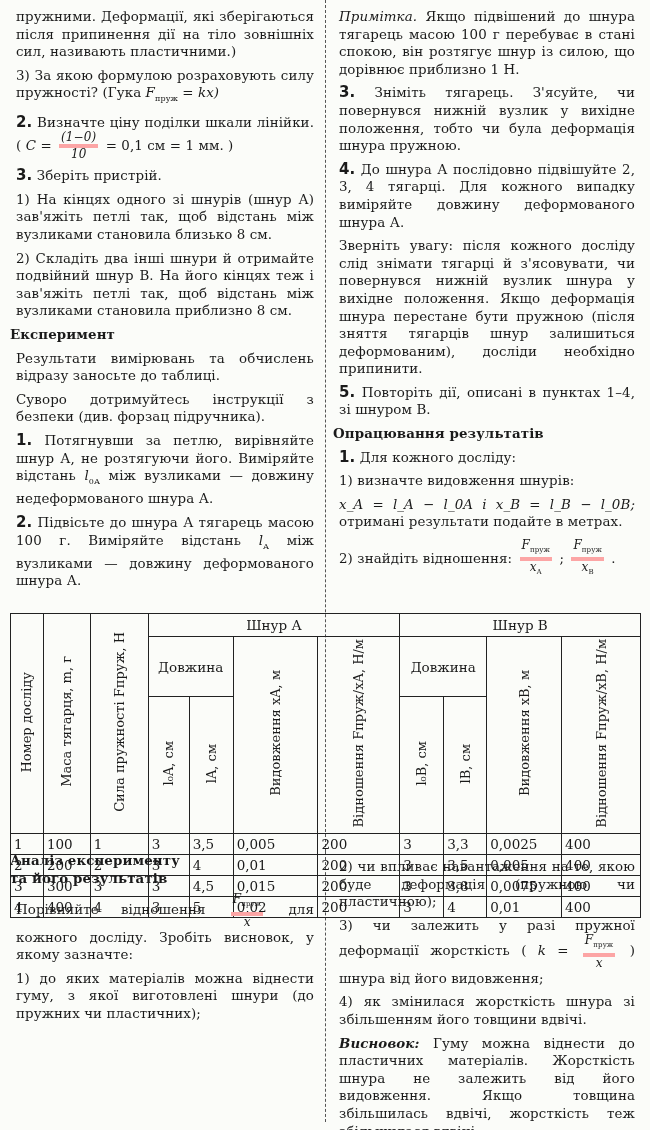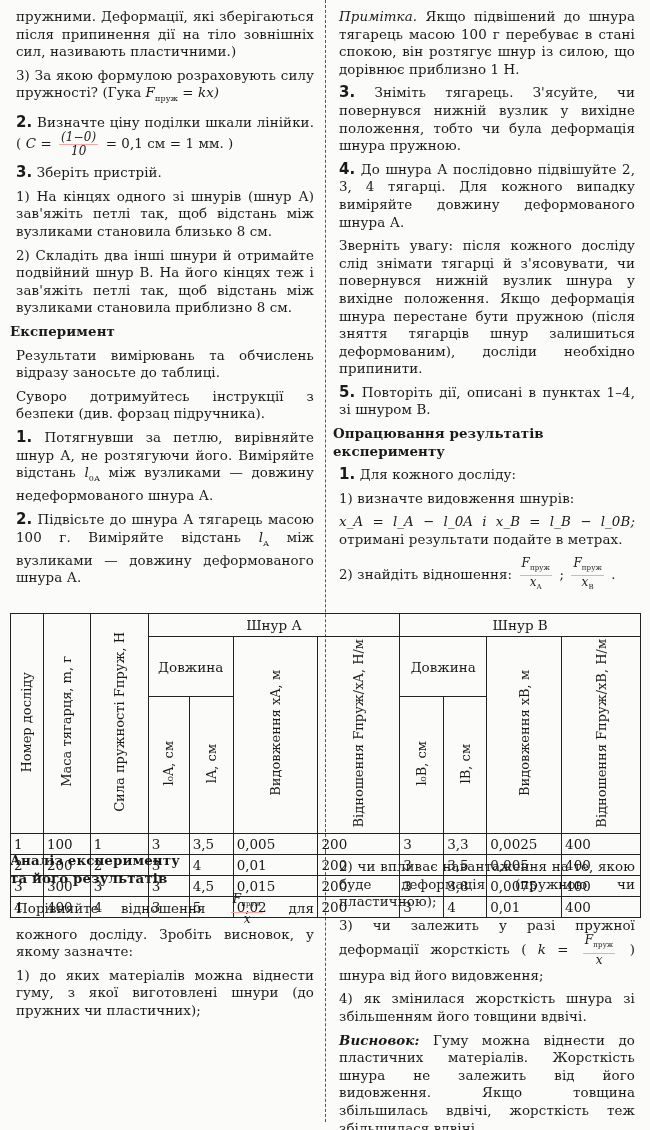--- a/index.html
+++ b/index.html
@@ -11,21 +11,21 @@
   }
   .col { position:absolute; font-size:13.4px; line-height:17.6px; letter-spacing:0.1px; }
   .col p { margin:6px; text-align:justify; }
   .num { font-family:"DejaVu Sans", "Liberation Sans", sans-serif; font-weight:bold; font-size:15px; }
   .heading { text-align:left; font-weight:bold; margin:6px 0 4px 0 !important; }
   .it { font-style:italic; }
   .bold { font-weight:bold; }
   .rule { position:absolute; left:325px; top:0; width:0; height:852px; border-left:1px dashed #555; }
   .rule2 { position:absolute; left:325px; top:852px; width:0; height:270px; border-left:1px dashed #555; }
   .frac { display:inline-flex; flex-direction:column; align-items:center; vertical-align:middle; font-style:italic; font-size:12px; line-height:13px; margin:0 3px; }
-  .frac .n { border-bottom:1px solid #fca5a5; padding:0 2px; }
+  .frac .n { border-bottom:4px solid #fca5a5; padding:0 2px; }
   .frac .n sub, .frac .d sub { font-size:7px; font-style:normal; }
   sub { font-size:8px; }
 
   
   table.data {
     position:absolute; left:10px; top:613px; width:631px;
     border-collapse:collapse; font-size:13.5px;
     font-family:"DejaVu Serif", "Liberation Serif", serif;
   }
   table.data td, table.data th {
@@ -96,21 +96,20 @@
   <p>
     <span class="num">4.</span>
     <span>До шнура А послідовно підвішуйте 2, 3, 4 тягарці. Для кожного випадку виміряйте довжину деформованого шнура А.</span>
   </p>
   <p>Зверніть увагу: після кожного досліду слід знімати тягарці й з'ясовувати, чи повернувся нижній вузлик шнура у вихідне положення. Якщо деформація шнура перестане бути пружною (після зняття тягарців шнур залишиться деформованим), досліди необхідно припинити.</p>
   <p>
     <span class="num">5.</span>
     <span>Повторіть дії, описані в пунктах 1–4, зі шнуром В.</span>
   </p>
   <p class="heading" style="margin-bottom:0 !important;">Опрацювання результатів</p>
-  <p class="heading" style="margin-top:0 !important;">експерименту</p>
   <p>
     <span class="num">1.</span>
     <span>Для кожного досліду:</span>
   </p>
   <p>1) визначте видовження шнурів:</p>
   <p>
     <i>x_A = l_A − l_0A і x_B = l_B − l_0B;</i>
     <span>отримані результати подайте в метрах.</span>
   </p>
   <p style="margin-top:8px;">

